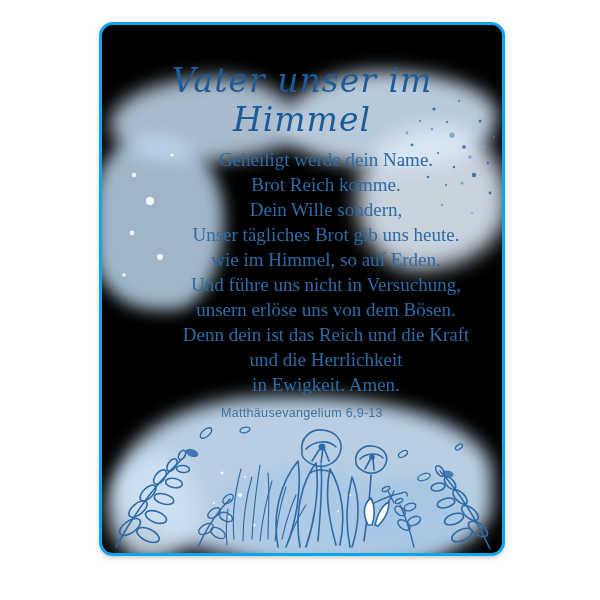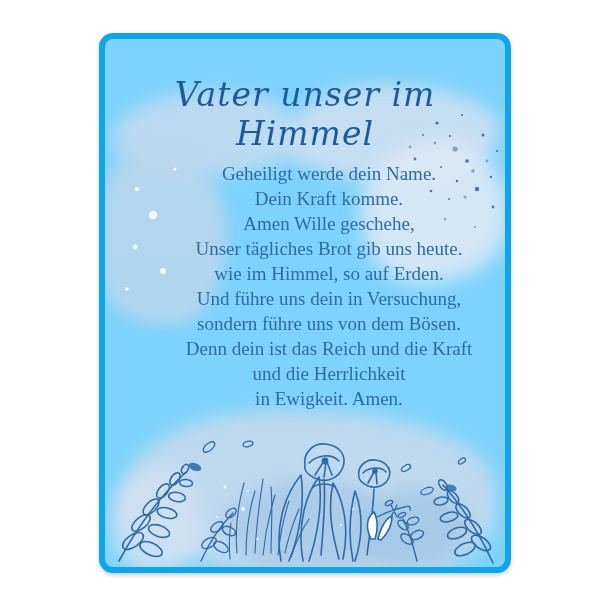--- a/index.html
+++ b/index.html
@@ -5,24 +5,24 @@
   html,body{margin:0;padding:0;}
   body{
     width:600px;height:600px;
     background:#ffffff;
     font-family:"Liberation Serif", serif;
     position:relative;
     overflow:hidden;
   }
   .card{
     position:absolute;
-    left:99px; top:33px;
+    left:99px; top:22px;
     width:400px; height:528px;
-    background:#7dd3fc;
-    border:6px solid #0ea5e9;
+    background:#000000;
+    border:3px solid #0ea5e9;
     border-radius:14px;
     box-shadow:0 2px 4px rgba(110,120,132,.38);
     overflow:hidden;
   }
   
   .wash{position:absolute;pointer-events:none;}
   .wash-title-l{
     left:8px;top:52px;width:190px;height:86px;
     background:#c7dcf0;opacity:.85;
     border-radius:58% 42% 65% 35% / 55% 60% 40% 45%;
@@ -163,30 +163,31 @@
         <circle cx="143" cy="452" r="1.0"></circle>
       <circle cx="248" cy="470" r="1.3"></circle>
         <circle cx="236" cy="486" r="1.0"></circle>
     </g>
   </svg>
 
   <div class="content">
     <h1 class="title">Vater unser im Himmel</h1>
     <div class="prayer">
       <p>Geheiligt werde dein Name.</p>
-      <p>Dein Kraft komme.</p>
-      <p>Amen Wille geschehe,</p>
+      <p>Brot Reich komme.</p>
+      <p>Dein Wille sondern,</p>
       <p>Unser tägliches Brot gib uns heute.</p>
       <p>wie im Himmel, so auf Erden.</p>
-      <p>Und führe uns dein in Versuchung,</p>
-      <p>sondern führe uns von dem Bösen.</p>
+      <p>Und führe uns nicht in Versuchung,</p>
+      <p>unsern erlöse uns von dem Bösen.</p>
       <p>Denn dein ist das Reich und die Kraft</p>
       <p>und die Herrlichkeit</p>
       <p>in Ewigkeit. Amen.</p>
     </div>
+    <div class="reference">Matthäusevangelium 6,9-13</div>
   </div>
 
   <svg class="illustration" viewBox="0 0 400 132" fill="none" stroke="#2d6aa6" stroke-width="1.6" stroke-linecap="round" stroke-linejoin="round">
 
     <g>
       <path d="M14,126 C28,100 48,68 80,38"></path>
       <ellipse cx="28" cy="106" rx="12" ry="6" transform="rotate(-35 28 106)"></ellipse>
       <ellipse cx="46" cy="114" rx="12" ry="6" transform="rotate(25 46 114)"></ellipse>
       <ellipse cx="36" cy="88" rx="11" ry="5.5" transform="rotate(-40 36 88)"></ellipse>
       <ellipse cx="54" cy="96" rx="11" ry="5.5" transform="rotate(20 54 96)"></ellipse>

